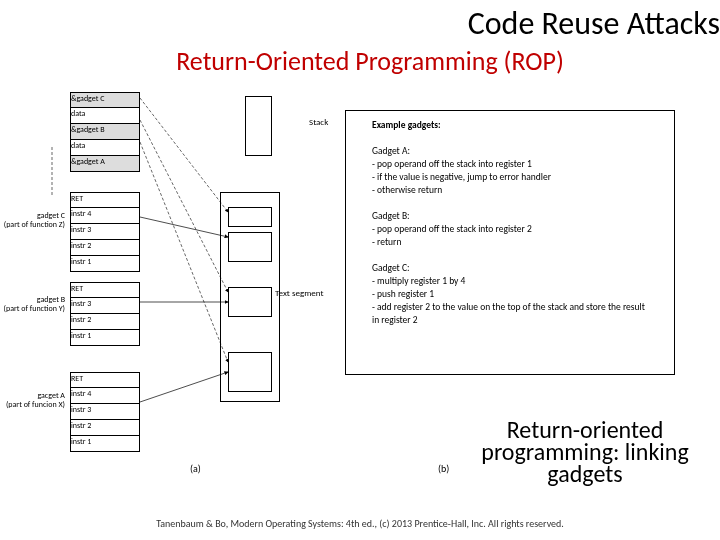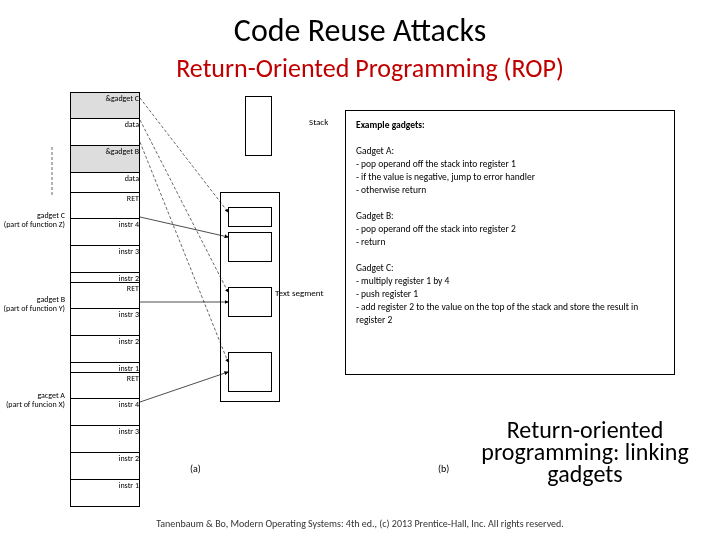--- a/index.html
+++ b/index.html
@@ -1,29 +1,29 @@
 <!DOCTYPE html>
 <html><head>
 <meta charset="utf-8">
 <style>
   * { box-sizing: border-box; margin: 0; padding: 0; }
   body { width: 720px; height: 540px; background: #fff; font-family: Calibri, Arial, sans-serif; position: relative; overflow: hidden; }
-  .title { text-align: center; font-size: 32px; font-weight: 400; margin-top: 11px; color: #000; }
+  .title { text-align: right; font-size: 32px; font-weight: 400; margin-top: 4px; color: #000; }
   .subtitle { text-align: center; font-size: 26px; color: #c00000; margin-top: 2px; font-weight: 400; padding-left: 20px; }
   .diagram { position: absolute; top: 92px; left: 20px; width: 680px; height: 380px; font-size: 9px; }
   .stack-diag { position: absolute; left: 50px; top: 0; }
-  .cell { width: 70px; height: 27px; border: 1px solid #000; border-top: none; text-align: right; font-size: 8px; line-height: 10px; background: #fff; }
+  .cell { width: 70px; height: 16px; border: 1px solid #000; border-top: none; text-align: left; font-size: 8px; line-height: 10px; background: #fff; }
   .cell:first-child { border-top: 1px solid #000; }
   .cell.filled { background: #ddd; }
   .side-lbl { position: absolute; font-size: 8px; left: -85px; width: 80px; text-align: right; line-height: 9px; }
   .stack-box { position: absolute; left: 225px; top: 4px; width: 27px; height: 60px; border: 1px solid #000; }
   .stack-lbl { position: absolute; left: 258px; top: 24px; font-size: 9px; margin-left: 31px; }
   .text-seg { position: absolute; left: 200px; top: 100px; width: 60px; height: 210px; border: 1px solid #000; }
   .text-seg-lbl { position: absolute; left: 255px; top: 195px; font-size: 9px; }
-  .example-box { position: absolute; left: 325px; top: 18px; width: 330px; height: 265px; border: 1px solid #000; padding: 8px 10px; font-size: 9.5px; line-height: 13px; }
+  .example-box { position: absolute; left: 325px; top: 18px; width: 330px; height: 265px; border: 1px solid #000; padding: 8px 26px; font-size: 9.5px; line-height: 13px; }
   .example-box b { font-weight: bold; }
   .marker-a { position: absolute; left: 170px; top: 370px; font-size: 10px; }
   .marker-b { position: absolute; left: 418px; top: 370px; font-size: 10px; }
   .caption { position: absolute; right: 25px; bottom: 55px; width: 220px; text-align: center; font-size: 24px; line-height: 22px; color: #000; }
   .footer { position: absolute; bottom: 10px; width: 100%; text-align: center; font-size: 10px; color: #333; }
   svg.arrows { position: absolute; top: 0; left: 0; pointer-events: none; }
   .inner-box { position: absolute; border: 1px solid #000; background: #fff; }
 </style>
 </head>
 <body>

